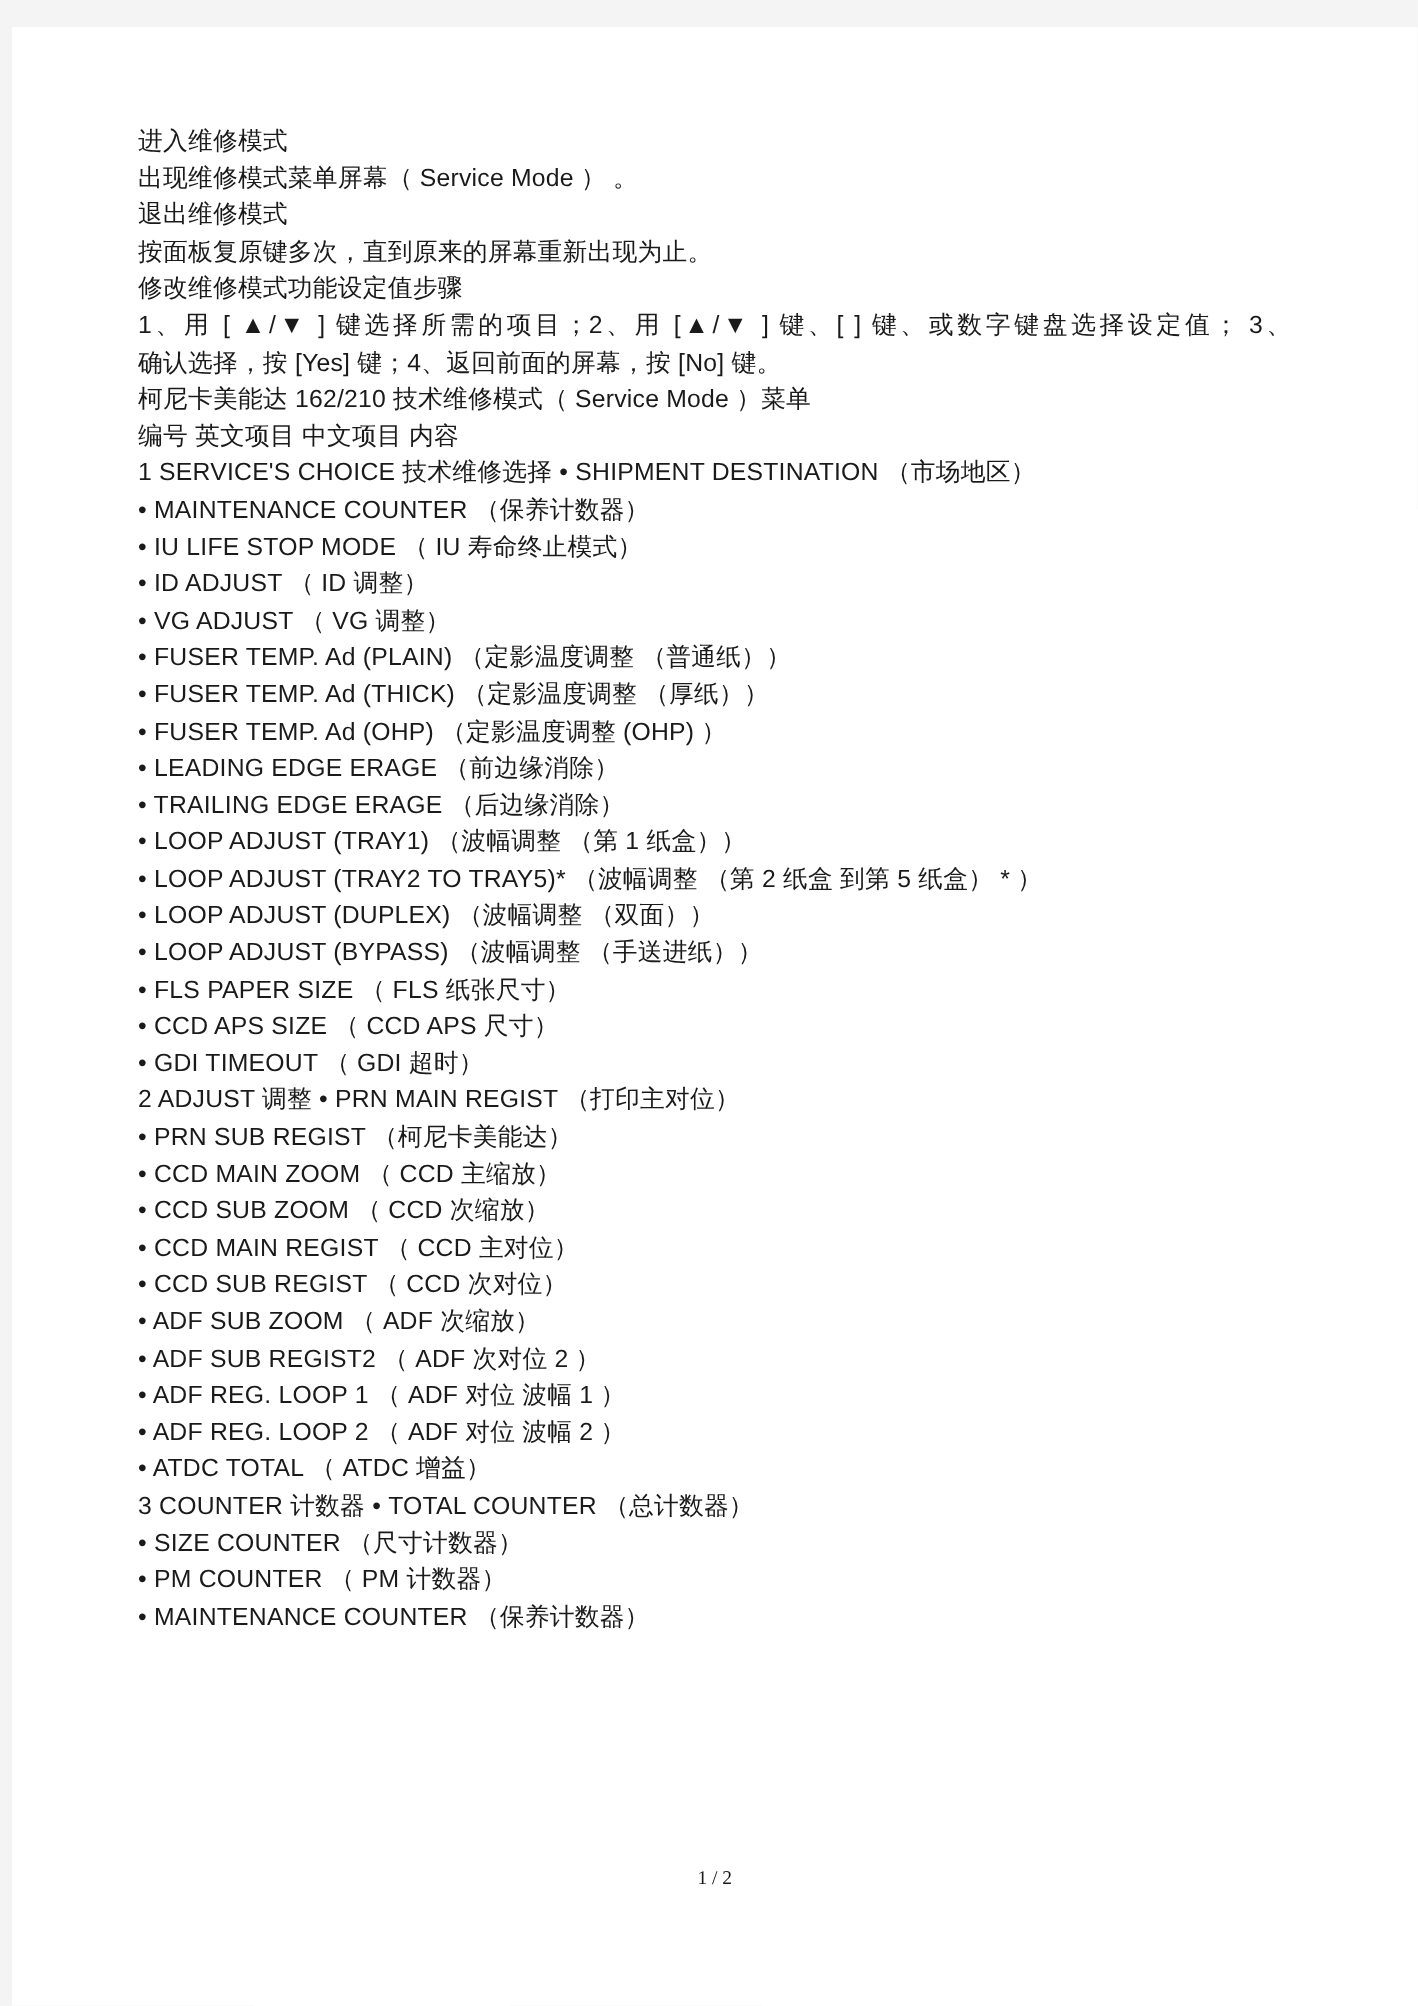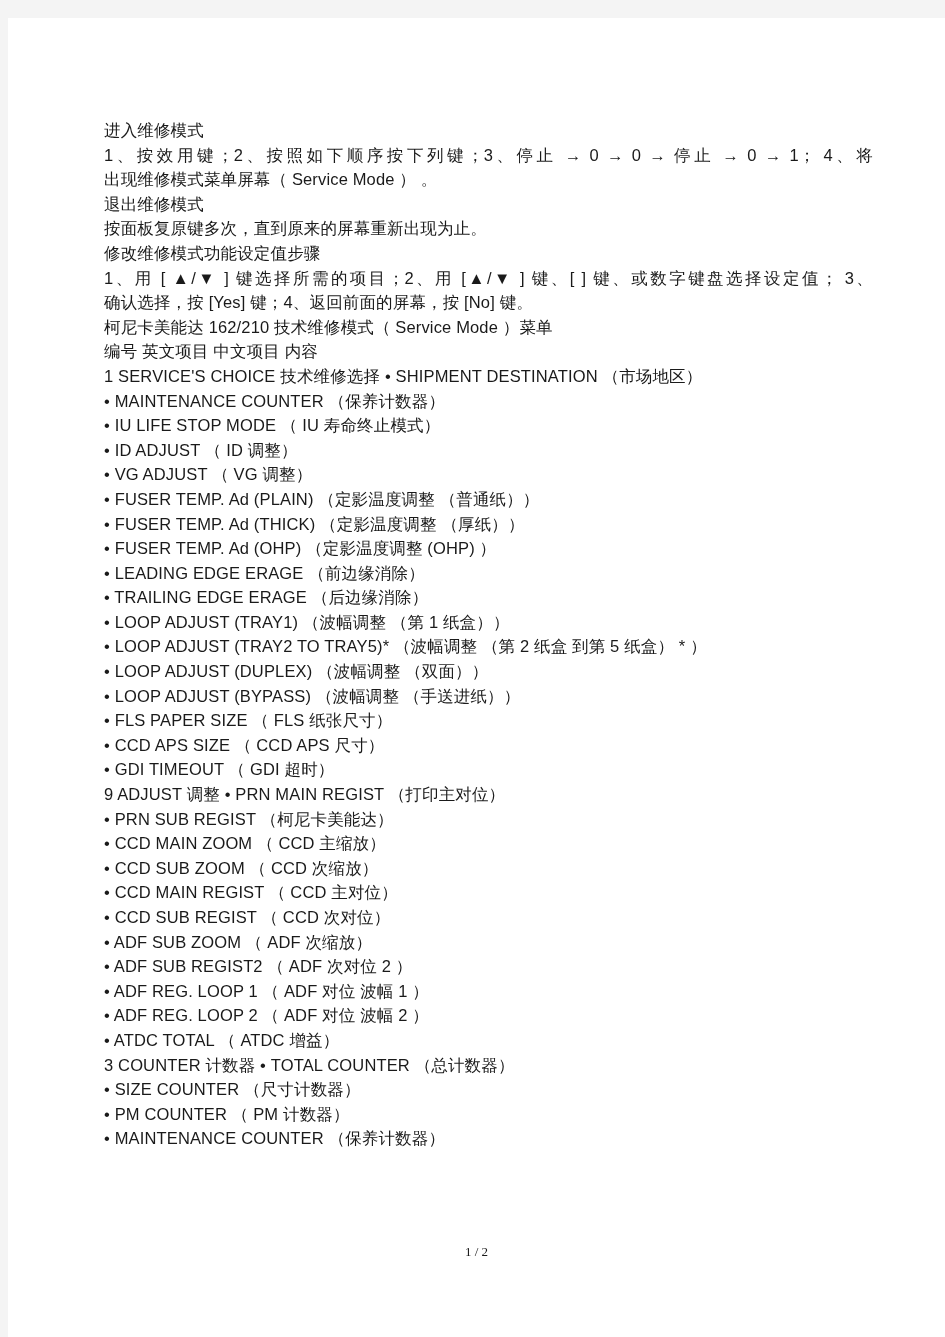--- a/index.html
+++ b/index.html
@@ -29,24 +29,23 @@
     position: absolute;
     left: 8px;
     top: 18px;
     width: 937px;
     height: 1319px;
     background: #ffffff;
   }
 
   #content {
     position: absolute;
-    left: 96px;
+    left: 84px;
     top: 64px;
     width: 769px;
-    margin-top: 36px;
   }
 
   .line {
     font-family: "Liberation Sans", "DejaVu Sans", sans-serif;
     font-size: 16.5px;
     line-height: 24.6px;
     color: #1a1a1a;
     white-space: nowrap;
     letter-spacing: 0.15px;
   }
@@ -70,21 +69,20 @@
   }
 </style>
 </head>
 <body>
 
 <div id="viewer">
   <div id="page">
 
     <div id="content">
         <div class="line">进入维修模式</div>
-        <div class="line justify">1、按效用键；2、按照如下顺序按下列键；3、停止 → 0 → 0 →  停止 → 0 → 1；  4、将</div>
         <div class="line">出现维修模式菜单屏幕（ Service Mode ） 。</div>
         <div class="line">退出维修模式</div>
         <div class="line">按面板复原键多次，直到原来的屏幕重新出现为止。</div>
         <div class="line">修改维修模式功能设定值步骤</div>
         <div class="line justify">1、用 [ ▲/▼ ] 键选择所需的项目；2、用 [▲/▼ ] 键、[ ] 键、或数字键盘选择设定值； 3、</div>
         <div class="line">确认选择，按 [Yes] 键；4、返回前面的屏幕，按 [No] 键。</div>
         <div class="line">柯尼卡美能达 162/210 技术维修模式（ Service Mode ）菜单</div>
         <div class="line">编号  英文项目  中文项目  内容</div>
         <div class="line">1 SERVICE'S CHOICE  技术维修选择 • SHIPMENT DESTINATION （市场地区）</div>
         <div class="line">• MAINTENANCE COUNTER （保养计数器）</div>
@@ -96,21 +94,21 @@
         <div class="line">• FUSER TEMP. Ad (OHP) （定影温度调整 (OHP) ）</div>
         <div class="line">• LEADING EDGE ERAGE （前边缘消除）</div>
         <div class="line">• TRAILING EDGE ERAGE （后边缘消除）</div>
         <div class="line">• LOOP ADJUST (TRAY1) （波幅调整 （第 1 纸盒））</div>
         <div class="line">• LOOP ADJUST (TRAY2 TO TRAY5)* （波幅调整 （第 2 纸盒 到第 5 纸盒） * ）</div>
         <div class="line">• LOOP ADJUST (DUPLEX) （波幅调整 （双面））</div>
         <div class="line">• LOOP ADJUST (BYPASS) （波幅调整 （手送进纸））</div>
         <div class="line">• FLS PAPER SIZE （ FLS 纸张尺寸）</div>
         <div class="line">• CCD APS SIZE （ CCD APS 尺寸）</div>
         <div class="line">• GDI TIMEOUT （ GDI 超时）</div>
-        <div class="line">9 ADJUST 调整 • PRN MAIN REGIST （打印主对位）</div>
+        <div class="line">2 ADJUST 调整 • PRN MAIN REGIST （打印主对位）</div>
         <div class="line">• PRN SUB REGIST （柯尼卡美能达）</div>
         <div class="line">• CCD MAIN ZOOM （ CCD 主缩放）</div>
         <div class="line">• CCD SUB ZOOM （ CCD 次缩放）</div>
         <div class="line">• CCD MAIN REGIST （ CCD 主对位）</div>
         <div class="line">• CCD SUB REGIST （ CCD 次对位）</div>
         <div class="line">• ADF SUB ZOOM （ ADF 次缩放）</div>
         <div class="line">• ADF SUB REGIST2 （ ADF 次对位 2 ）</div>
         <div class="line">• ADF REG. LOOP 1 （ ADF 对位 波幅 1 ）</div>
         <div class="line">• ADF REG. LOOP 2 （ ADF 对位 波幅 2 ）</div>
         <div class="line">• ATDC TOTAL （ ATDC 增益）</div>

